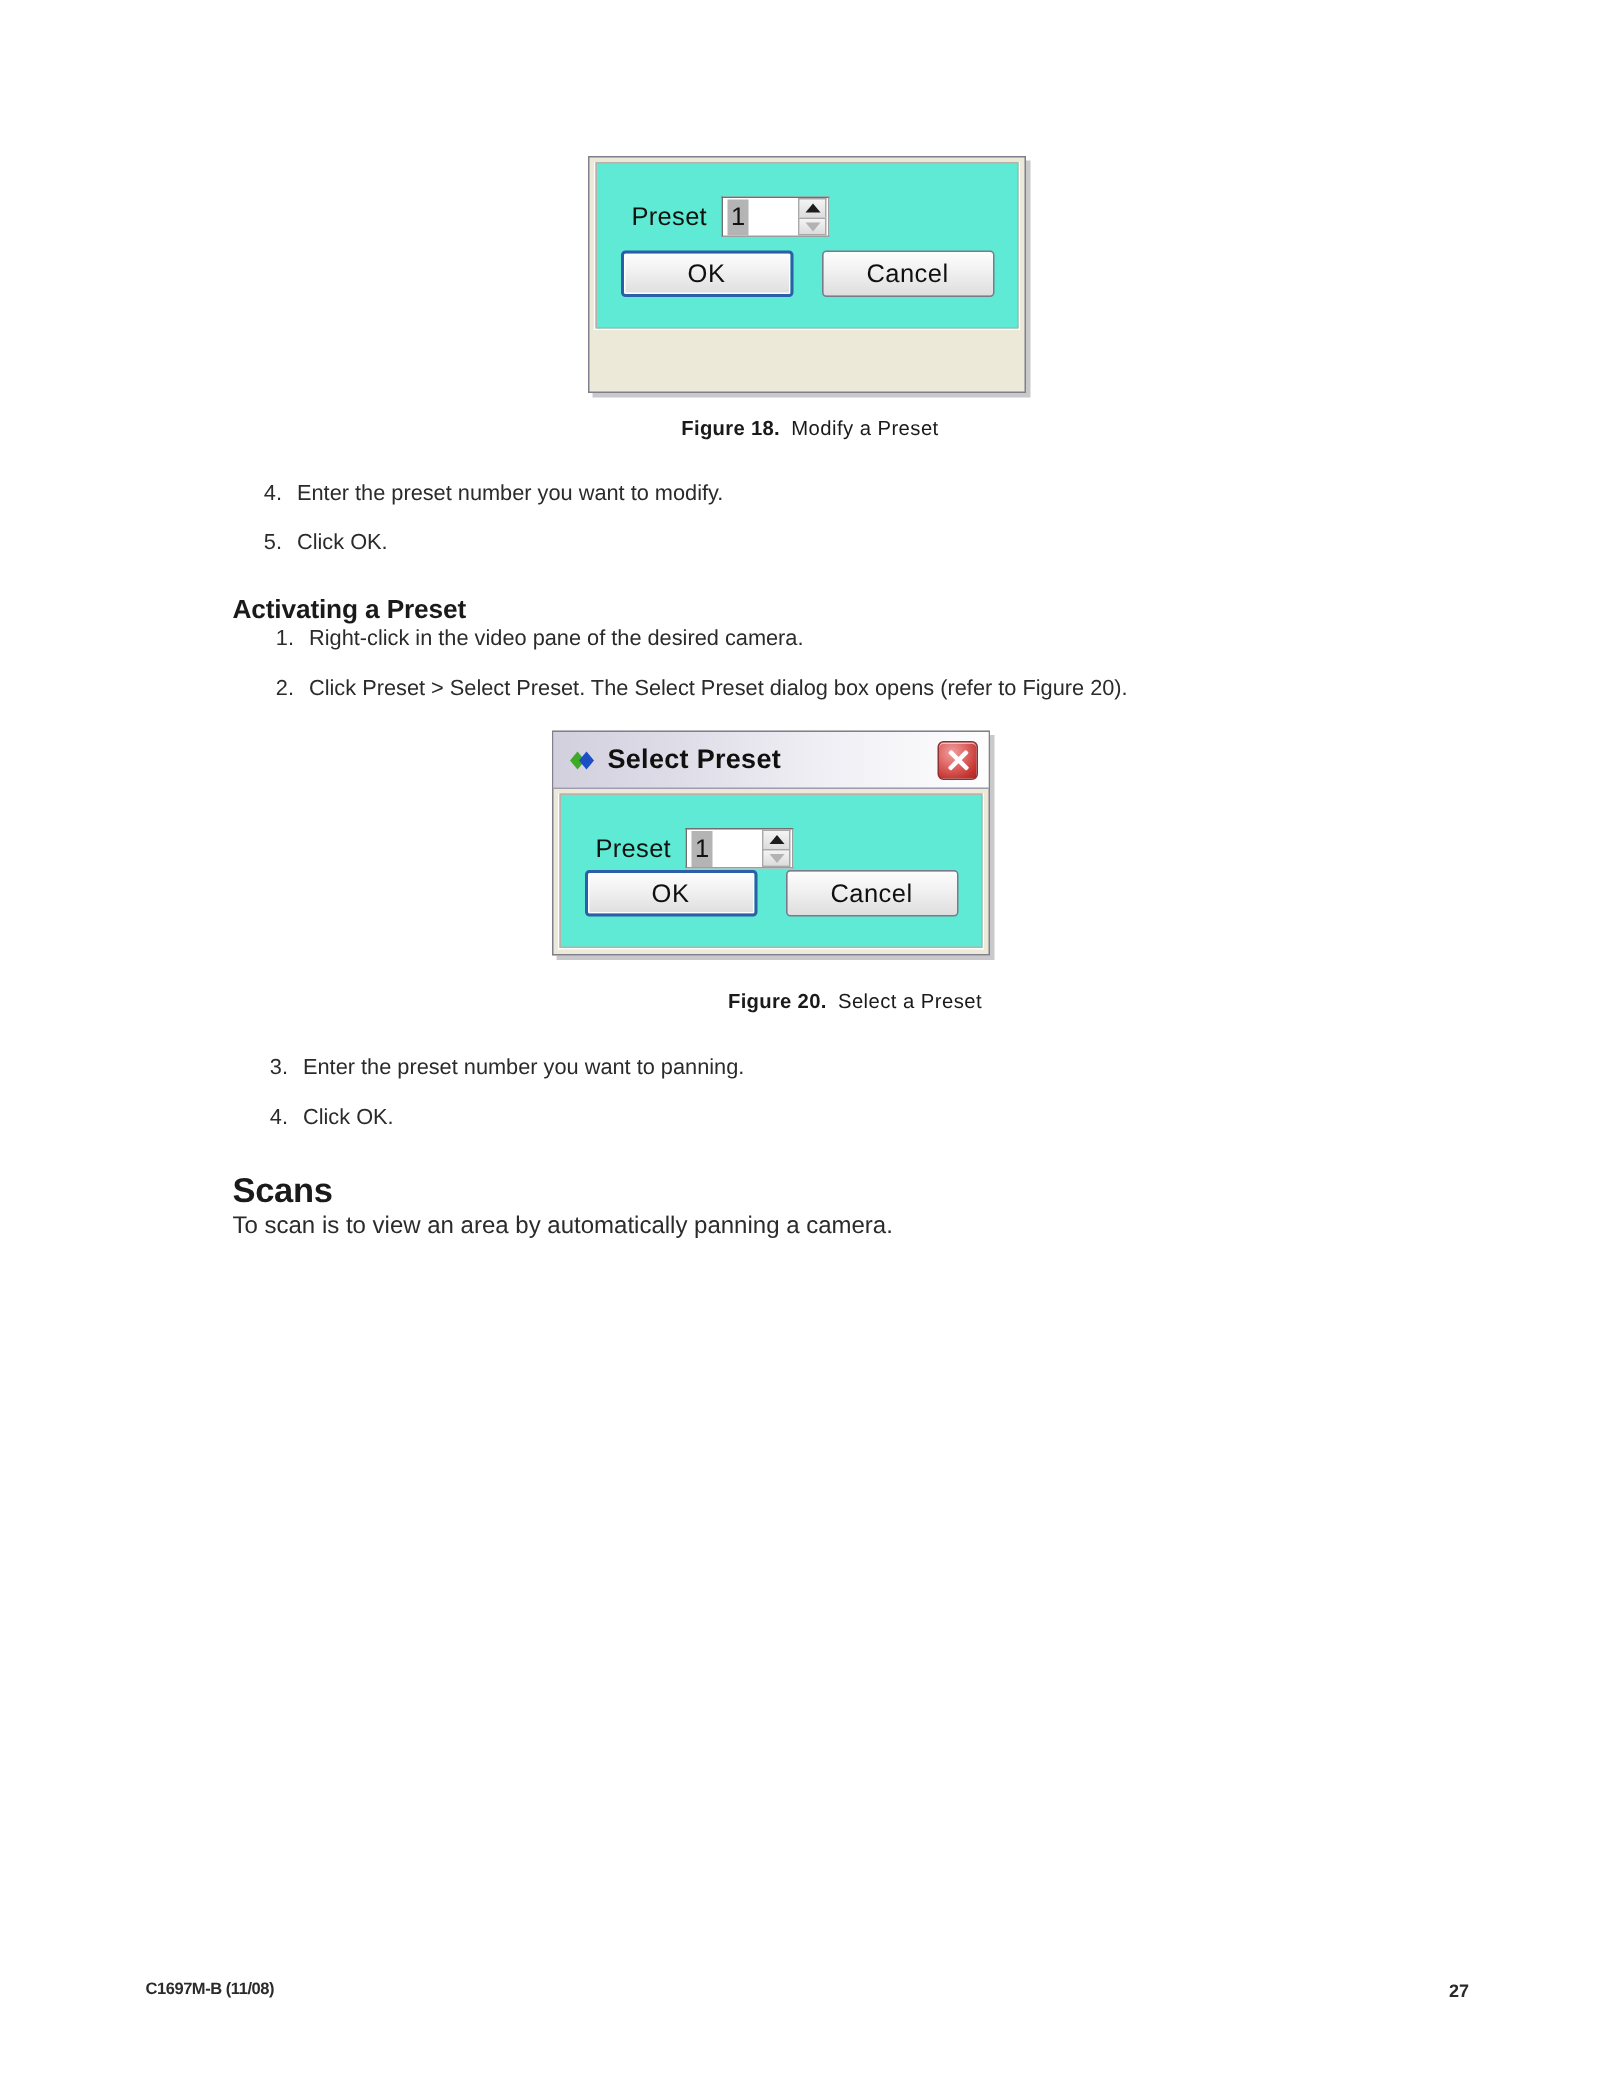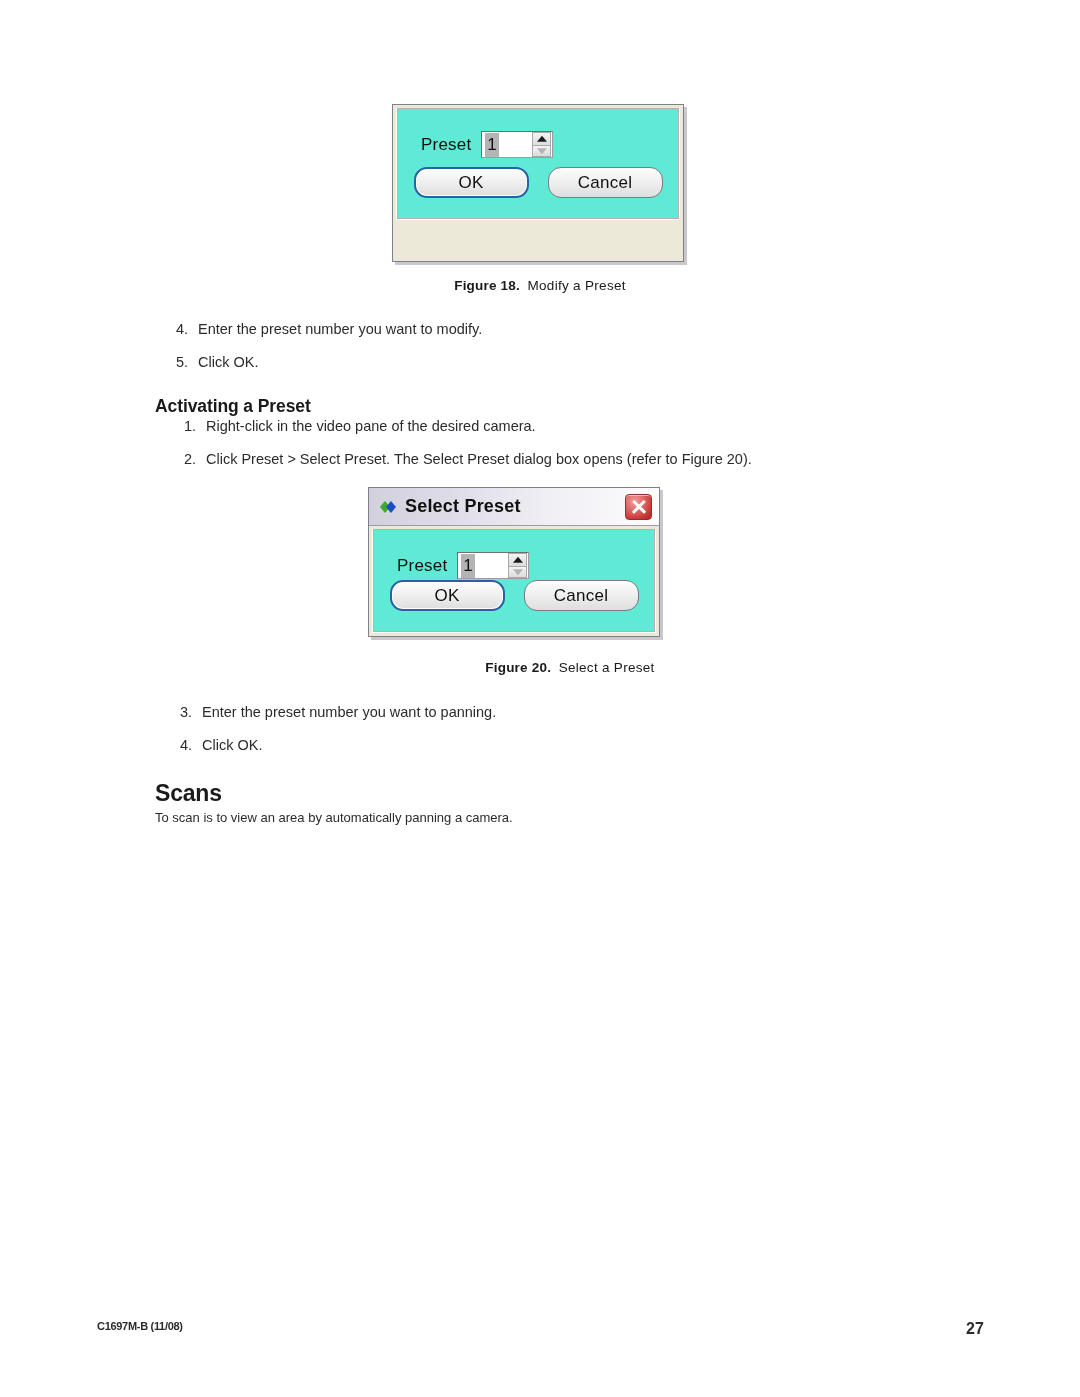--- a/index.html
+++ b/index.html
@@ -46,21 +46,21 @@
   }
   .h1-head {
     position: absolute;
     font-size: 23px;
     font-weight: bold;
     color: #1a1a1a;
     letter-spacing: -0.2px;
   }
   .body-para {
     position: absolute;
-    font-size: 13px;
+    font-size: 16px;
     line-height: 18px;
     color: #2b2b2b;
     white-space: nowrap;
   }
 
   .fig-caption {
     position: absolute;
     width: 1080px;
     left: 0;
     text-align: center;
@@ -82,21 +82,21 @@
     top: 1320px;
     font-size: 11px;
     font-weight: bold;
     letter-spacing: -0.3px;
     color: #2b2b2b;
   }
   .footer-right {
     position: absolute;
     left: 966px;
     top: 1320px;
-    font-size: 16px;
+    font-size: 12px;
     font-weight: bold;
     color: #2b2b2b;
   }
 
   
   .dialog {
     position: absolute;
     background: #ece9d8;
     border: 1px solid #7f7f8e;
     box-shadow: 3px 3px 0 rgba(60,60,70,0.28);
@@ -239,21 +239,21 @@
     gap: 19px;
   }
   .dlg-btn {
     width: 115px;
     height: 31px;
     font-size: 17px;
     color: #101010;
     letter-spacing: 0.3px;
     background: linear-gradient(to bottom, #fdfdfd 0%, #f2f2f2 40%, #dedede 100%);
     border: 1px solid #7a7a8a;
-    border-radius: 13px;
+    border-radius: 3px;
     display: flex;
     align-items: center;
     justify-content: center;
     cursor: pointer;
     font-family: "Liberation Sans", sans-serif;
   }
   .dlg-btn.default {
     border: 2px solid #2b5fa8;
     box-shadow: inset 0 0 0 1px #ffffff;
   }

